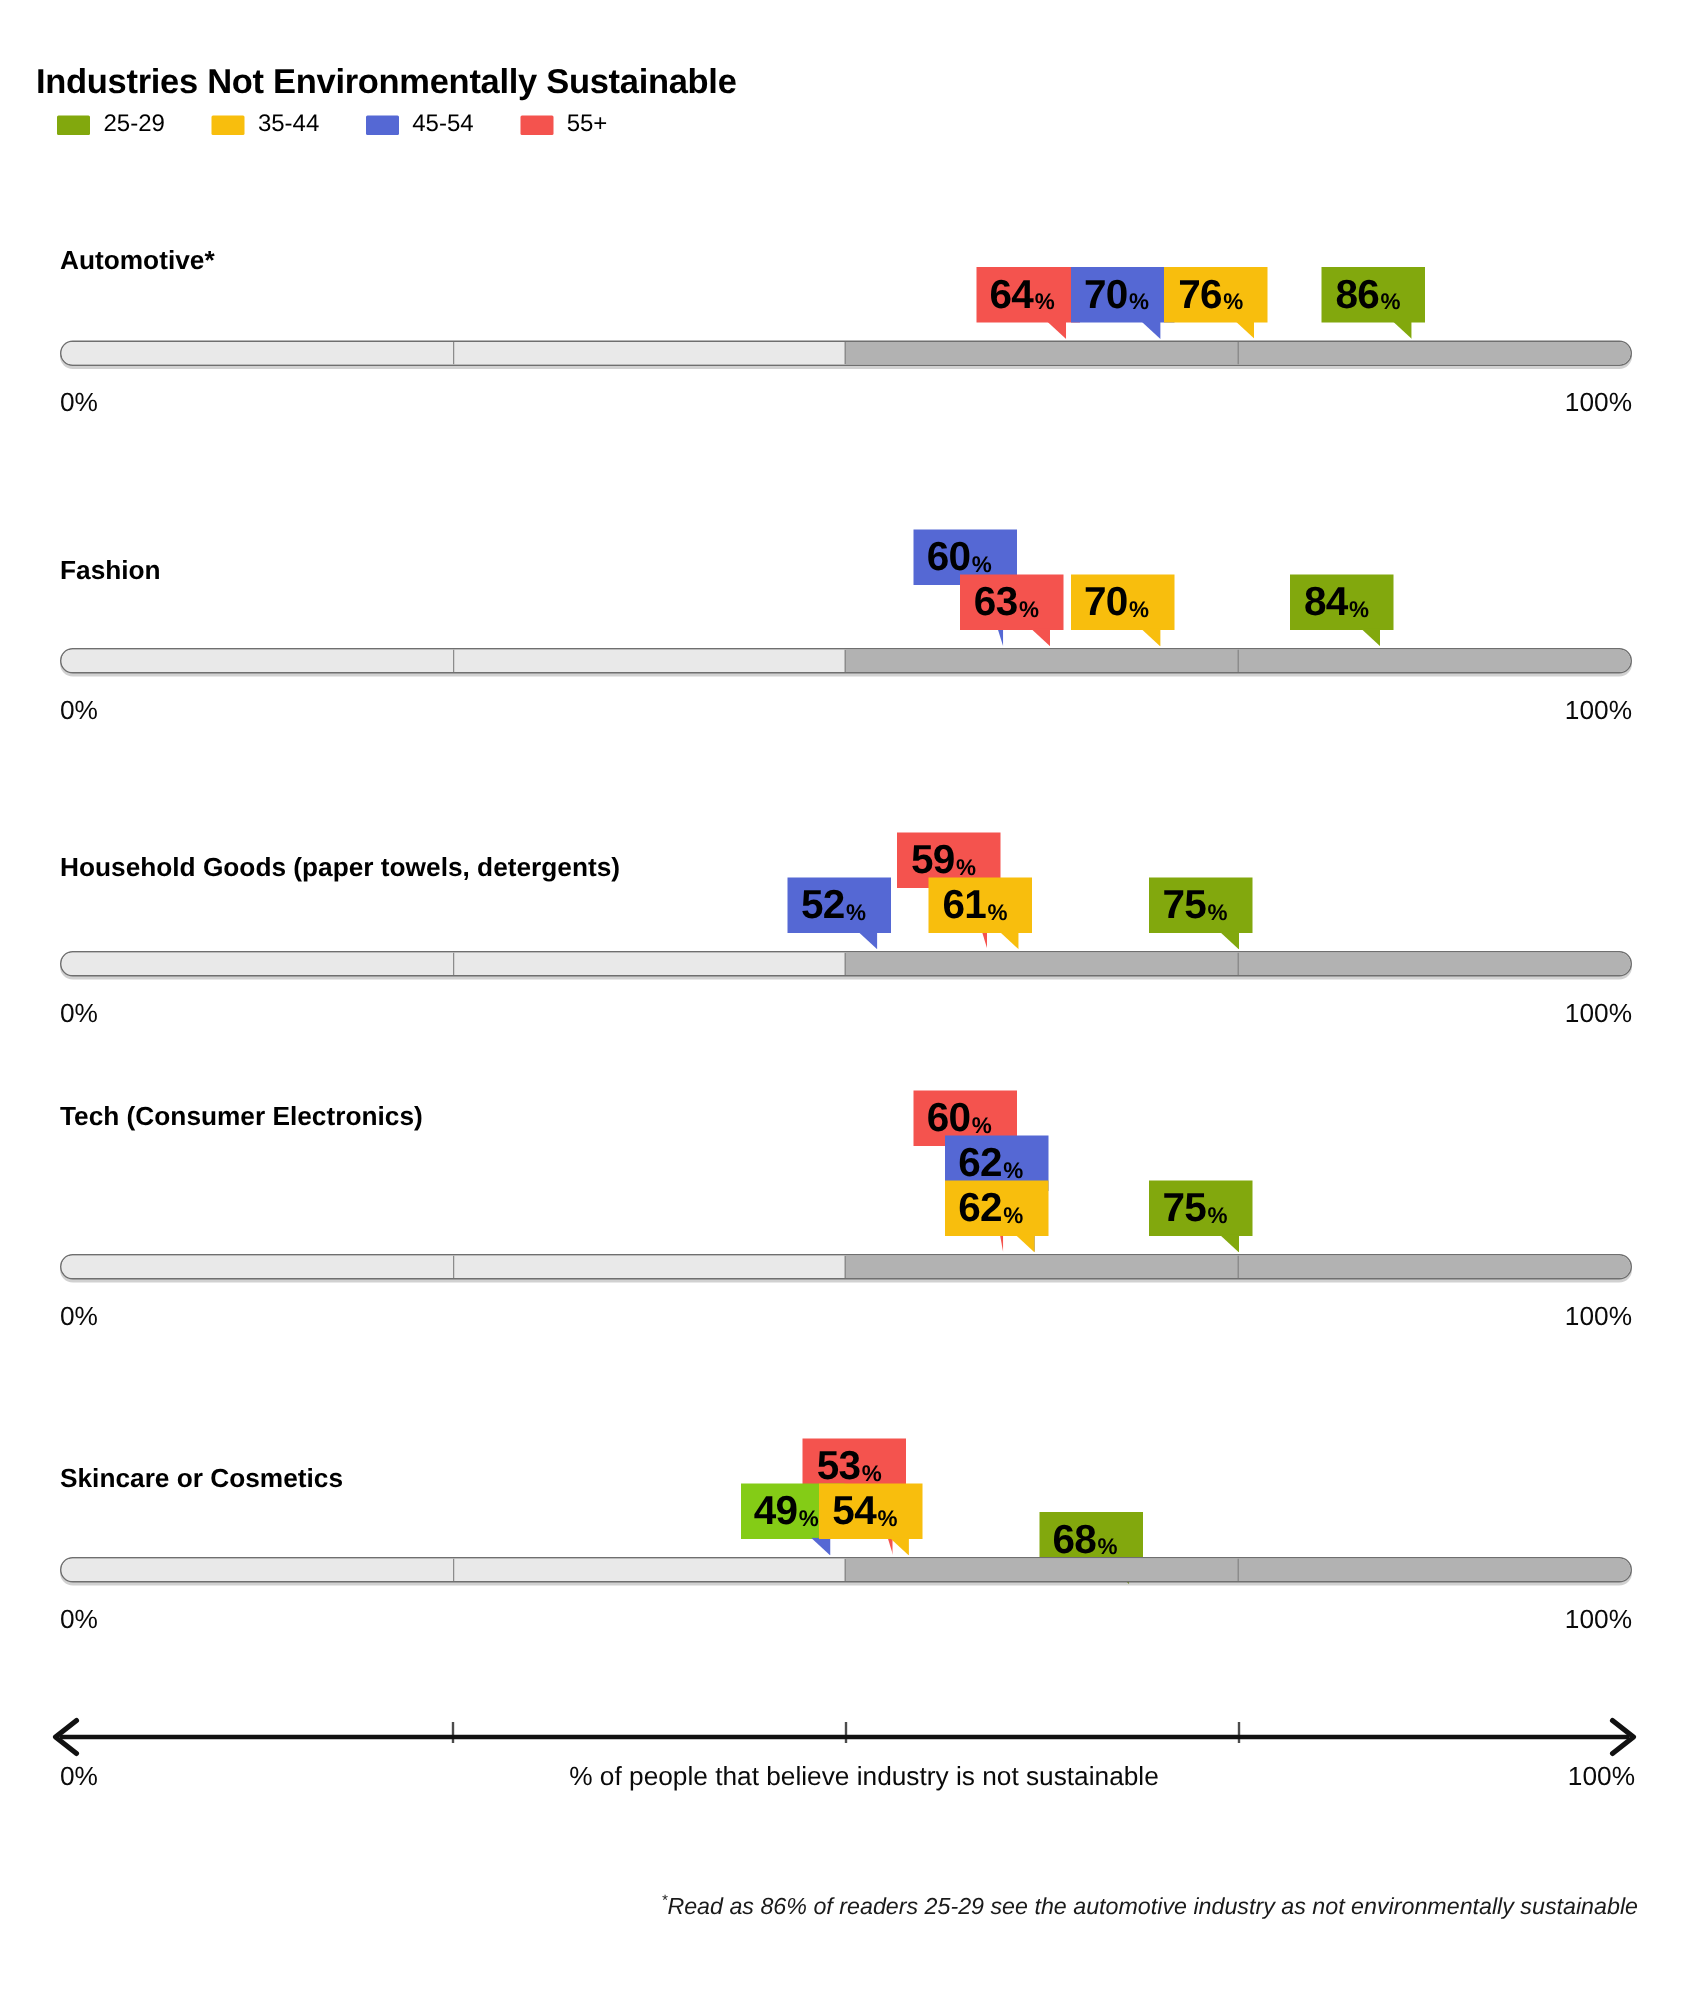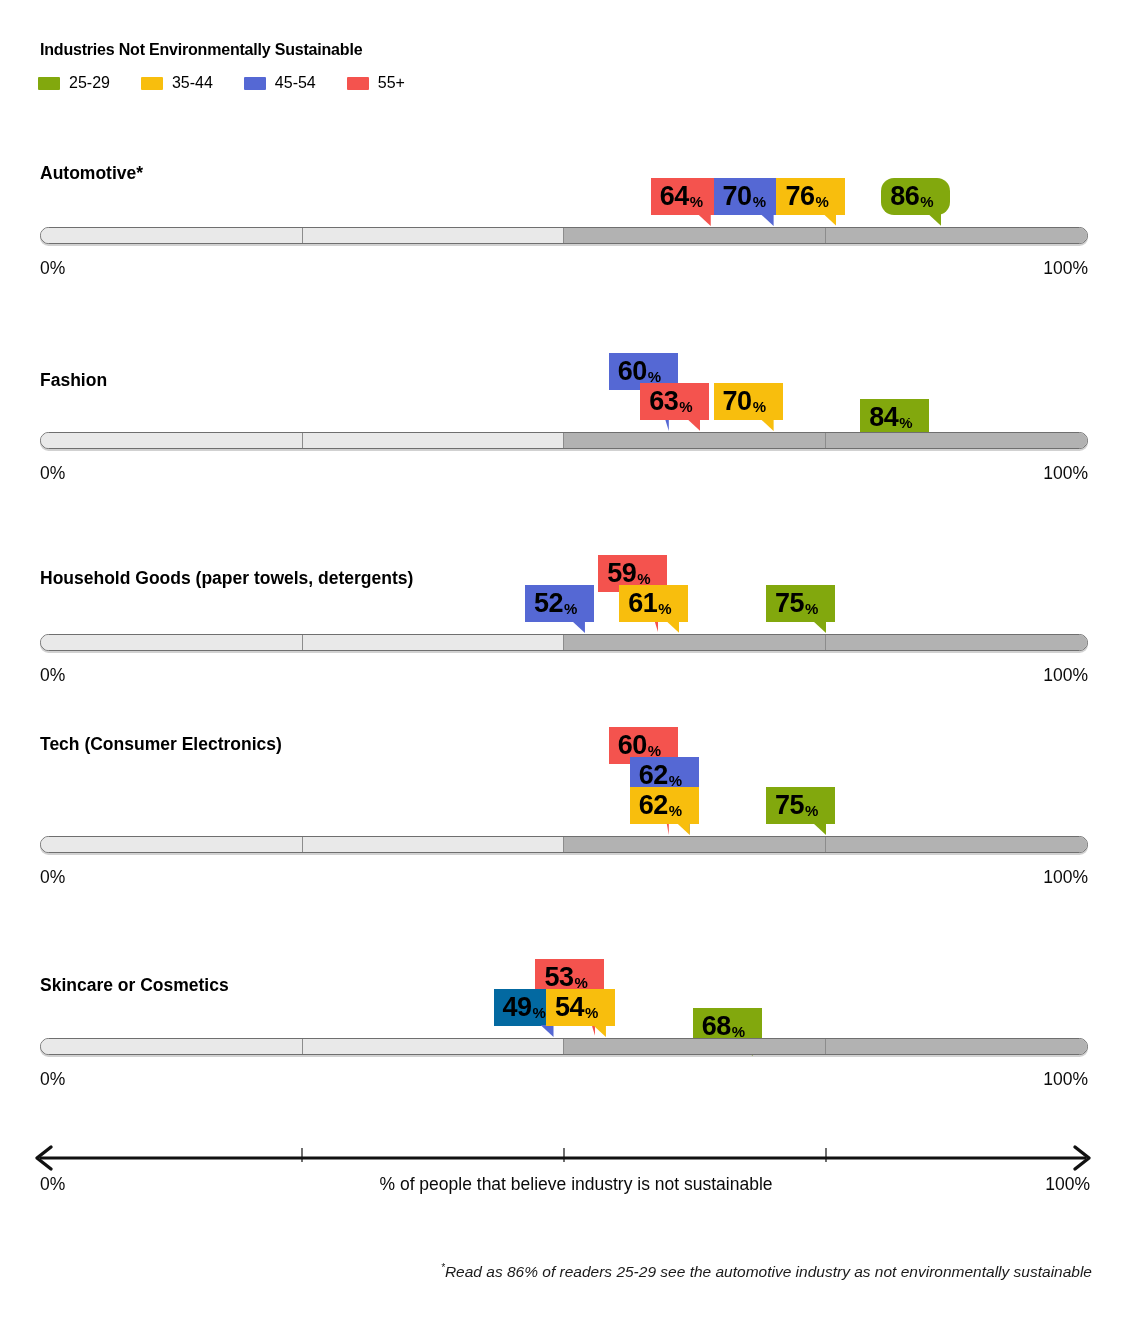--- a/index.html
+++ b/index.html
@@ -6,22 +6,22 @@
     margin: 0; padding: 0;
     width: 1126px; height: 1335px;
     background: #ffffff;
     overflow: hidden;
     font-family: "Liberation Sans", sans-serif;
     color: #000;
   }
   #canvas { position: relative; width: 1126px; height: 1335px; }
 
   .chart-title {
-    position: absolute; left: 40px; top: 41px;
-    font-size: 16px; font-weight: 700; letter-spacing: -0.2px;
+    position: absolute; left: 24px; top: 41px;
+    font-size: 23px; font-weight: 700; letter-spacing: -0.2px;
   }
   .legend {
     position: absolute; left: 38px; top: 74px;
     display: flex; gap: 31px; align-items: center;
   }
   .legend-item { display: flex; align-items: center; gap: 9px; }
   .legend-swatch { width: 22px; height: 13px; border-radius: 1px; }
   .legend-label { font-size: 16px; }
 
   .row-label {
@@ -115,21 +115,21 @@
         <div class="bubble-tail" style="height: 12px; background: rgb(85, 104, 212);"></div>
       </div>
       <div class="bubble" style="left: 776.48px; top: 178px;">
         <div class="bubble-box" style="background: rgb(248, 190, 13);">
           <span class="bubble-num">76</span>
           <span class="bubble-pct">%</span>
         </div>
         <div class="bubble-tail" style="height: 12px; background: rgb(248, 190, 13);"></div>
       </div>
       <div class="bubble" style="left: 881.28px; top: 178px;">
-        <div class="bubble-box" style="background: rgb(130, 168, 13); border-radius: 13px;">
+        <div class="bubble-box" style="background: rgb(130, 168, 13);">
           <span class="bubble-num">86</span>
           <span class="bubble-pct">%</span>
         </div>
         <div class="bubble-tail" style="height: 12px; background: rgb(130, 168, 13);"></div>
       </div>
       <div class="track" style="top: 227px; border-color: rgb(111, 111, 111);">
         <div class="track-seg divider" style="width: 25%; background: rgb(233, 233, 233);"></div>
         <div class="track-seg divider" style="width: 25%; background: rgb(233, 233, 233);"></div>
         <div class="track-seg divider" style="width: 25%; background: rgb(178, 178, 178);"></div>
         <div class="track-seg" style="width: 25%; background: rgb(178, 178, 178);"></div>
@@ -152,21 +152,21 @@
         <div class="bubble-tail" style="height: 12px; background: rgb(244, 83, 78);"></div>
       </div>
       <div class="bubble" style="left: 713.6px; top: 383px;">
         <div class="bubble-box" style="background: rgb(248, 190, 13);">
           <span class="bubble-num">70</span>
           <span class="bubble-pct">%</span>
         </div>
         <div class="bubble-tail" style="height: 12px; background: rgb(248, 190, 13);"></div>
       </div>
       <div class="bubble" style="left: 860.32px; top: 383px;">
-        <div class="bubble-box" style="background: rgb(130, 168, 13); margin-top: 16px;">
+        <div class="bubble-box" style="background: rgb(130, 168, 13);">
           <span class="bubble-num">84</span>
           <span class="bubble-pct">%</span>
         </div>
         <div class="bubble-tail" style="height: 12px; background: rgb(130, 168, 13);"></div>
       </div>
       <div class="track" style="top: 432px; border-color: rgb(111, 111, 111);">
         <div class="track-seg divider" style="width: 25%; background: rgb(233, 233, 233);"></div>
         <div class="track-seg divider" style="width: 25%; background: rgb(233, 233, 233);"></div>
         <div class="track-seg divider" style="width: 25%; background: rgb(178, 178, 178);"></div>
         <div class="track-seg" style="width: 25%; background: rgb(178, 178, 178);"></div>
@@ -249,21 +249,21 @@
       <div class="row-max" style="right: 38px; top: 867px;">100%</div>
       <div class="row-label" style="top: 975px;">Skincare or Cosmetics</div>
       <div class="bubble" style="left: 535.44px; top: 959px;">
         <div class="bubble-box" style="background: rgb(244, 83, 78);">
           <span class="bubble-num">53</span>
           <span class="bubble-pct">%</span>
         </div>
         <div class="bubble-tail" style="height: 42px; background: rgb(244, 83, 78);"></div>
       </div>
       <div class="bubble" style="left: 493.52px; top: 989px;">
-        <div class="bubble-box" style="background: #0369a1;">
+        <div class="bubble-box" style="background: #84cc16;">
           <span class="bubble-num">49</span>
           <span class="bubble-pct">%</span>
         </div>
         <div class="bubble-tail" style="height: 12px; background: rgb(85, 104, 212);"></div>
       </div>
       <div class="bubble" style="left: 545.92px; top: 989px;">
         <div class="bubble-box" style="background: rgb(248, 190, 13);">
           <span class="bubble-num">54</span>
           <span class="bubble-pct">%</span>
         </div>

